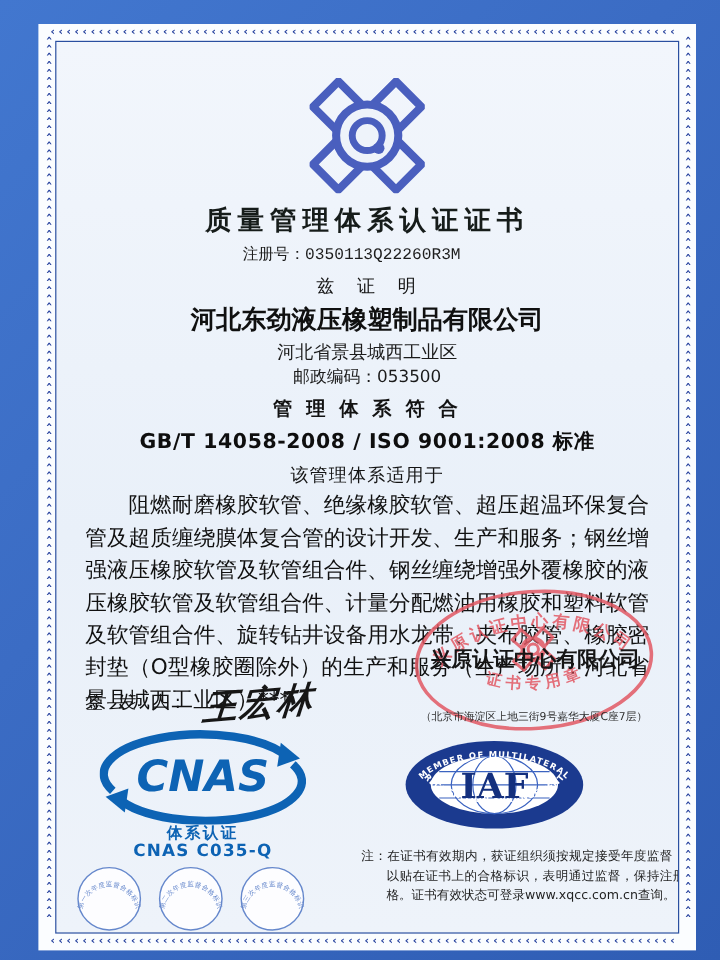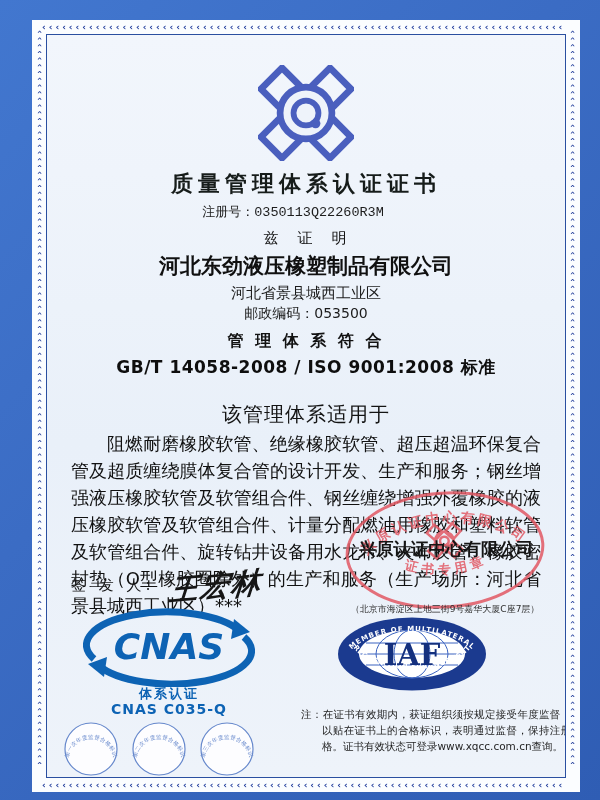--- a/index.html
+++ b/index.html
@@ -37,38 +37,38 @@
   .logo-top{display:block;margin:30px auto 0;width:96px;height:96px;}
   .title{margin:8px 0 0;font-size:22px;font-weight:bold;letter-spacing:5px;color:#161c1a;}
   .reg-line{margin-top:4px;text-align:center;padding-right:26px;font-size:13px;color:#1d1d1d;}
   .reg-no{font-family:"Liberation Mono","DejaVu Sans Mono",monospace;font-size:13.5px;}
   .certify{margin-top:8px;font-size:15px;color:#141414;letter-spacing:2px;}
   .company{margin-top:4px;font-size:21px;font-weight:bold;color:#101010;}
   .addr{margin-top:4px;font-size:15px;color:#1b1b1b;}
   .postal{margin-top:2px;font-size:14px;color:#1b1b1b;}
   .system-h{margin-top:8px;font-size:16px;font-weight:600;color:#121212;letter-spacing:3px;}
   .standard{margin-top:4px;font-size:17px;font-weight:bold;color:#0e0e0e;letter-spacing:0.5px;}
-  .scope-h{margin-top:22px;font-size:20px;color:#141414;letter-spacing:1px;}
+  .scope-h{margin-top:8px;font-size:15px;color:#141414;letter-spacing:1px;}
   .scope{
     margin:2px 24px 0;font-size:18px;line-height:1.5;color:#111;
     text-align:justify;text-indent:2em;
   }
   .abs{position:absolute;}
   .dates{left:24px;top:480px;font-size:14px;font-weight:600;color:#141414;line-height:24px;}
   .dates sup{font-size:8px;}
   .signer{left:24px;top:532px;font-size:15px;color:#141414;letter-spacing:4px;white-space:nowrap;}
   .signature{
     display:inline-block;margin-left:6px;vertical-align:-6px;
     font-family:"DejaVu Serif","Liberation Serif",serif;font-style:italic;font-weight:bold;
     font-size:29px;letter-spacing:2px;color:#161616;
     transform:rotate(-5deg) skewX(-10deg);
   }
   .stamp{left:296px;top:454px;width:204px;height:122px;opacity:.85;transform:rotate(-4deg);}
   .issuer-name{left:292px;top:502px;width:214px;text-align:center;font-size:17.5px;font-weight:600;color:#151515;}
-  .issuer-addr{left:276px;top:568px;width:244px;text-align:center;font-size:9px;color:#2c2c2c;}
+  .issuer-addr{left:276px;top:556px;width:244px;text-align:center;font-size:9px;color:#2c2c2c;}
   .cnas-logo{left:36px;top:570px;width:172px;height:82px;}
   .cnas-cap1{left:36px;top:650px;width:172px;text-align:center;font-size:13px;font-weight:bold;color:#0d63b4;letter-spacing:2px;}
   .cnas-cap2{left:36px;top:666px;width:172px;text-align:center;font-size:14px;font-weight:bold;color:#0d63b4;letter-spacing:1px;}
   .circles{left:16px;top:686px;display:flex;gap:12px;}
   .iaf-logo{left:290px;top:582px;width:150px;height:74px;}
   .note{left:254px;top:660px;width:260px;font-size:10.5px;line-height:1.55;color:#1f1f1f;
         padding-left:2em;text-indent:-2em;text-align:justify;}
 </style>
 </head>
 <body>

